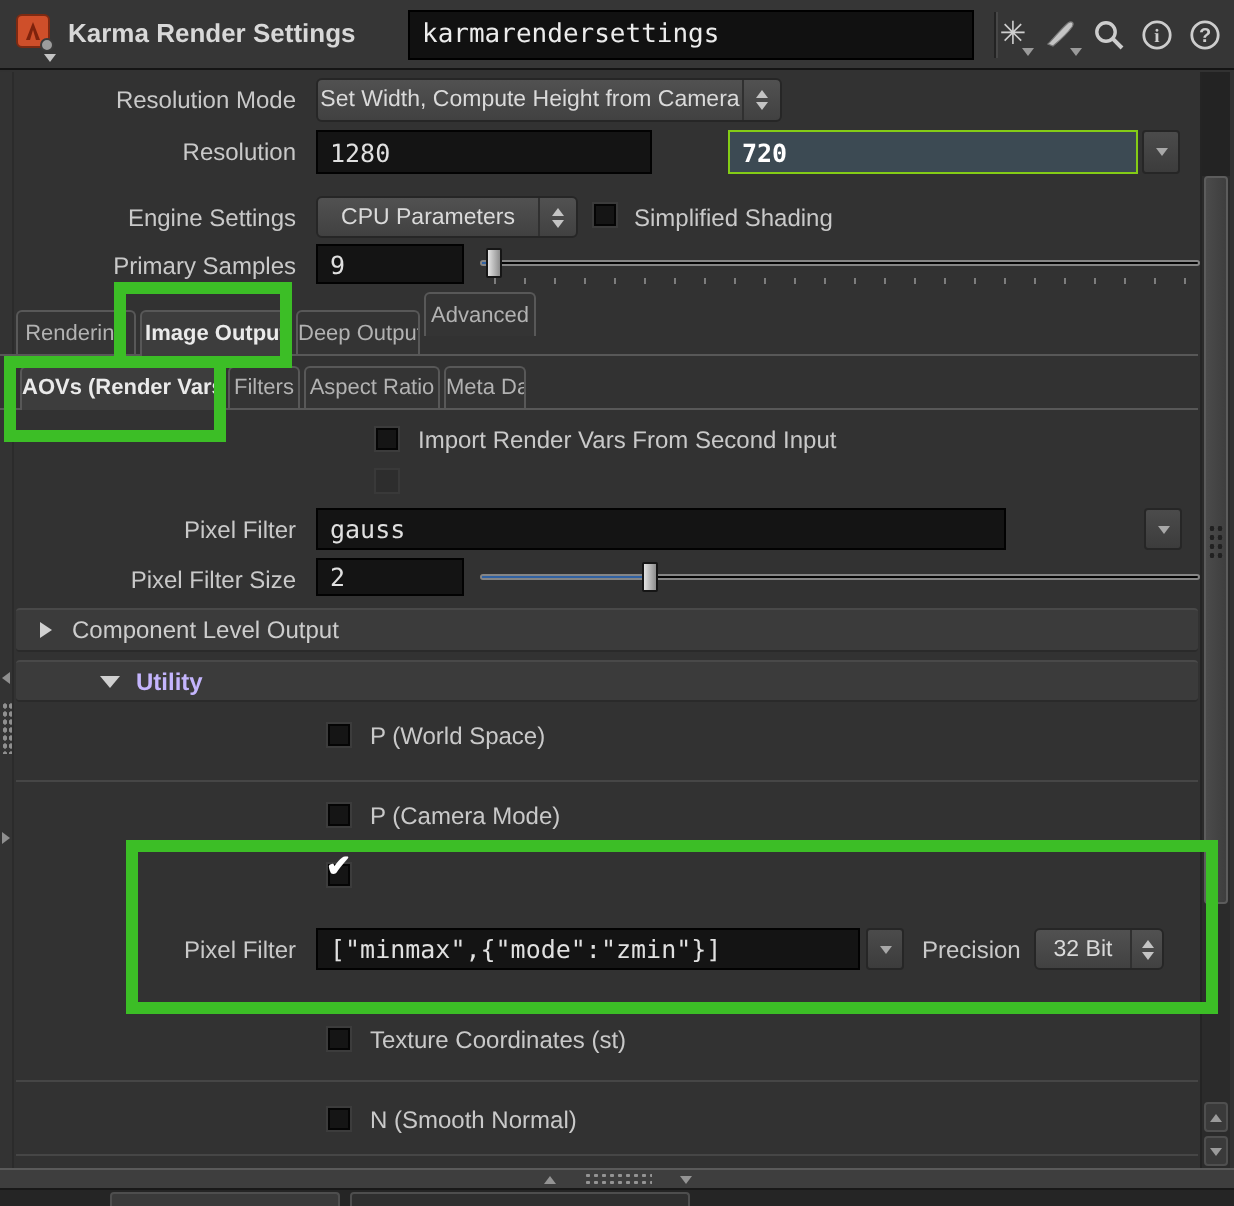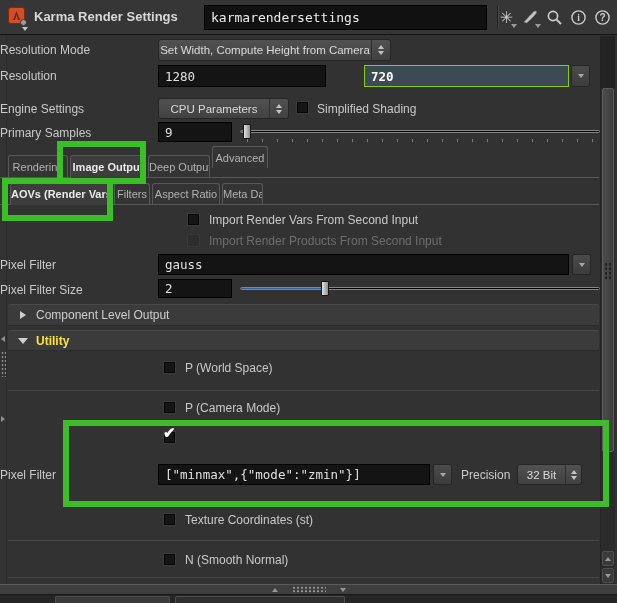--- a/index.html
+++ b/index.html
@@ -23,21 +23,21 @@
   .tb-sep{position:absolute;left:497px;top:6px;width:1px;height:23px;background:#232323;
     box-shadow:1px 0 0 #474747;}
   .tb-icons{position:absolute;right:4px;top:6px;display:flex;gap:3px;}
   .tb-icon{position:relative;width:21px;height:23px;display:flex;align-items:center;
     justify-content:center;border-radius:3px;}
   .glyph{font-size:16px;color:#cfcfcf;line-height:1;}
   .mini-tri{position:absolute;right:0;bottom:1px;width:0;height:0;
     border-left:3px solid transparent;border-right:3px solid transparent;border-top:4px solid #9a9a9a;}
 
   
-  .plabel{position:absolute;left:0;width:148px;text-align:left;color:#c9c9c9;}
+  .plabel{position:absolute;left:0;width:148px;text-align:right;color:#c9c9c9;}
   .dd{position:absolute;height:22px;background:linear-gradient(#515151,#414141);
     border:1px solid #262626;border-radius:3px;display:flex;align-items:center;color:#dadada;}
   .dd-label{flex:1;text-align:center;font-size:11.5px;white-space:nowrap;overflow:hidden;}
   .dd-spin{width:19px;align-self:stretch;border-left:1px solid #303030;display:flex;
     flex-direction:column;align-items:center;justify-content:center;gap:2px;}
   .tri-u3{width:0;height:0;border-left:3px solid transparent;border-right:3px solid transparent;
     border-bottom:4px solid #c4c4c4;}
   .tri-d3{width:0;height:0;border-left:3px solid transparent;border-right:3px solid transparent;
     border-top:4px solid #c4c4c4;}
   .field{position:absolute;background:#141414;border:1px solid #020202;color:#e0e0e0;
@@ -70,21 +70,21 @@
   .tab.active{background:#3d3d3d;color:#eaeaea;font-weight:bold;z-index:2;}
 
   
   .sect{position:absolute;left:8px;width:591px;height:22px;background:#3b3b3b;
     border-top:1px solid #494949;border-bottom:1px solid #2a2a2a;border-radius:2px;
     display:flex;align-items:center;color:#cdcdcd;}
   .sect .tri-r{width:0;height:0;border-top:4px solid transparent;border-bottom:4px solid transparent;
     border-left:6px solid #d0d0d0;margin:0 10px 0 12px;}
   .sect .tri-d{width:0;height:0;border-left:5px solid transparent;border-right:5px solid transparent;
     border-top:6px solid #d0d0d0;margin:0 8px 0 10px;}
-  .sect.bold{font-weight:bold;color:#fde047;}
+  .sect.bold{font-weight:bold;color:#c4b5fd;padding-left:32px;}
 
   
   .scroll{position:absolute;left:600px;top:36px;width:15px;height:548px;background:#2b2b2b;
     border-left:1px solid #242424;}
   .scroll-upper{position:absolute;left:0;top:0;width:14px;height:52px;background:#232323;}
   .thumb{position:absolute;left:1px;top:52px;width:12px;height:364px;
     background:linear-gradient(90deg,#4b4b4b,#3e3e3e);border:1px solid #5c5c5c;border-radius:2px;}
   .thumb-grip{position:absolute;left:1px;top:173px;width:8px;height:18px;
     background-image:radial-gradient(#212121 1.1px,transparent 1.3px);background-size:4px 4.5px;}
   .sbtn{position:absolute;left:1px;width:12px;height:15px;background:#3a3a3a;
@@ -211,24 +211,23 @@
 
   <div class="tabline" style="top:204px;"></div>
   <div class="tab active" style="left:10px;top:183px;width:102px;height:22px;line-height:21px;">AOVs (Render Vars)</div>
   <div class="tab" style="left:114px;top:183px;width:36px;height:21px;line-height:21px;">Filters</div>
   <div class="tab" style="left:152px;top:183px;width:68px;height:21px;line-height:21px;">Aspect Ratio</div>
   <div class="tab" style="left:222px;top:183px;width:41px;height:21px;line-height:21px;text-align:center;">Meta Data</div>
 
   <div class="cb" style="left:187px;top:213px;"></div>
   <div class="cb-label" style="left:209px;top:213px;">Import Render Vars From Second Input</div>
   <div class="cb disabled" style="left:187px;top:234px;"></div>
-  <div class="cb-label disabled" style="left:209px;top:234px;">Import Render Products From Second Input</div>
 
   <div class="plabel" style="top:258px;">Pixel Filter</div>
-  <input class="field" style="left: 158px; top: 254px; width: 411px; height: 21px;" value="gauss">
+  <input class="field" style="left: 158px; top: 254px; width: 345px; height: 21px;" value="gauss">
   <div class="menu-btn" style="left:572px;top:254px;height:21px;">
       <span class="tri-d3"></span>
     </div>
 
   <div class="plabel" style="top:283px;">Pixel Filter Size</div>
   <input class="field" style="left: 158px; top: 279px; width: 74px; height: 19px;" value="2">
   <div class="track" style="left:240px;top:287px;width:360px;">
     <span class="fill" style="width:85px;"></span>
   </div>
   <div class="handle" style="left:321px;top:281px;"></div>

